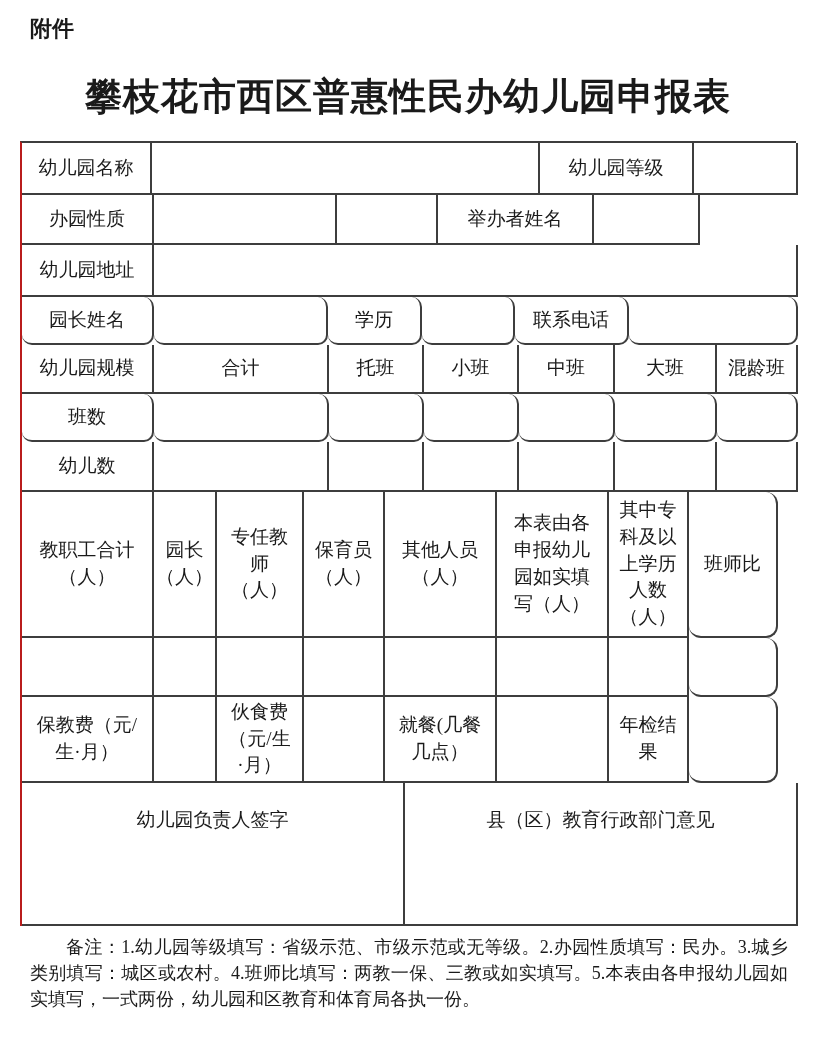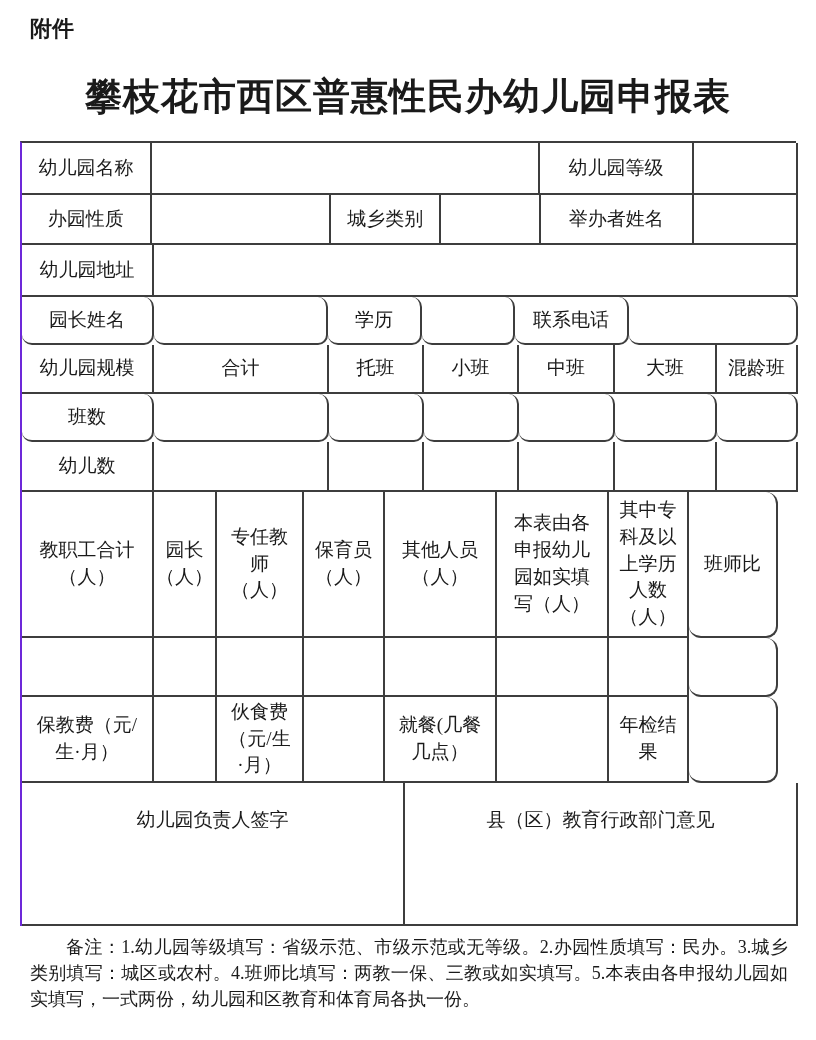--- a/index.html
+++ b/index.html
@@ -20,21 +20,21 @@
     position: absolute; top: 72px; left: 0; right: 0;
     text-align: center;
     font-size: 37px; font-weight: bold;
     letter-spacing: 1px;
     white-space: nowrap;
   }
   .form-table {
     position: absolute; top: 141px; left: 20px;
     width: 776px;
     border-top: 2px solid #3d3d3d;
-    border-left: 2px solid #6d28d9;
+    border-left: 2px solid #b91c1c;
     background: #fff;
   }
   .trow { display: flex; width: 776px; }
   .cell {
     border-right: 2px solid #3d3d3d;
     border-bottom: 2px solid #3d3d3d;
     display: flex; align-items: center; justify-content: center;
     text-align: center;
     font-size: 19px;
     line-height: 1.42;
@@ -75,21 +75,20 @@
   <div class="trow">
     <div class="cell w132 h52">幼儿园名称</div>
     <div class="cell w396 h52"></div>
     <div class="cell w142 h52">幼儿园等级</div>
     <div class="cell w106 h52"></div>
   </div>
 
   <div class="trow">
     <div class="cell w132 h50">办园性质</div>
     <div class="cell w183 h50"></div>
-    <div class="cell w112 h50">城乡类别</div>
     <div class="cell w101 h50"></div>
     <div class="cell w142 h50">举办者姓名</div>
     <div class="cell w106 h50"></div>
   </div>
 
   <div class="trow">
     <div class="cell w132 h52">幼儿园地址</div>
     <div class="cell w644 h52"></div>
   </div>
 

